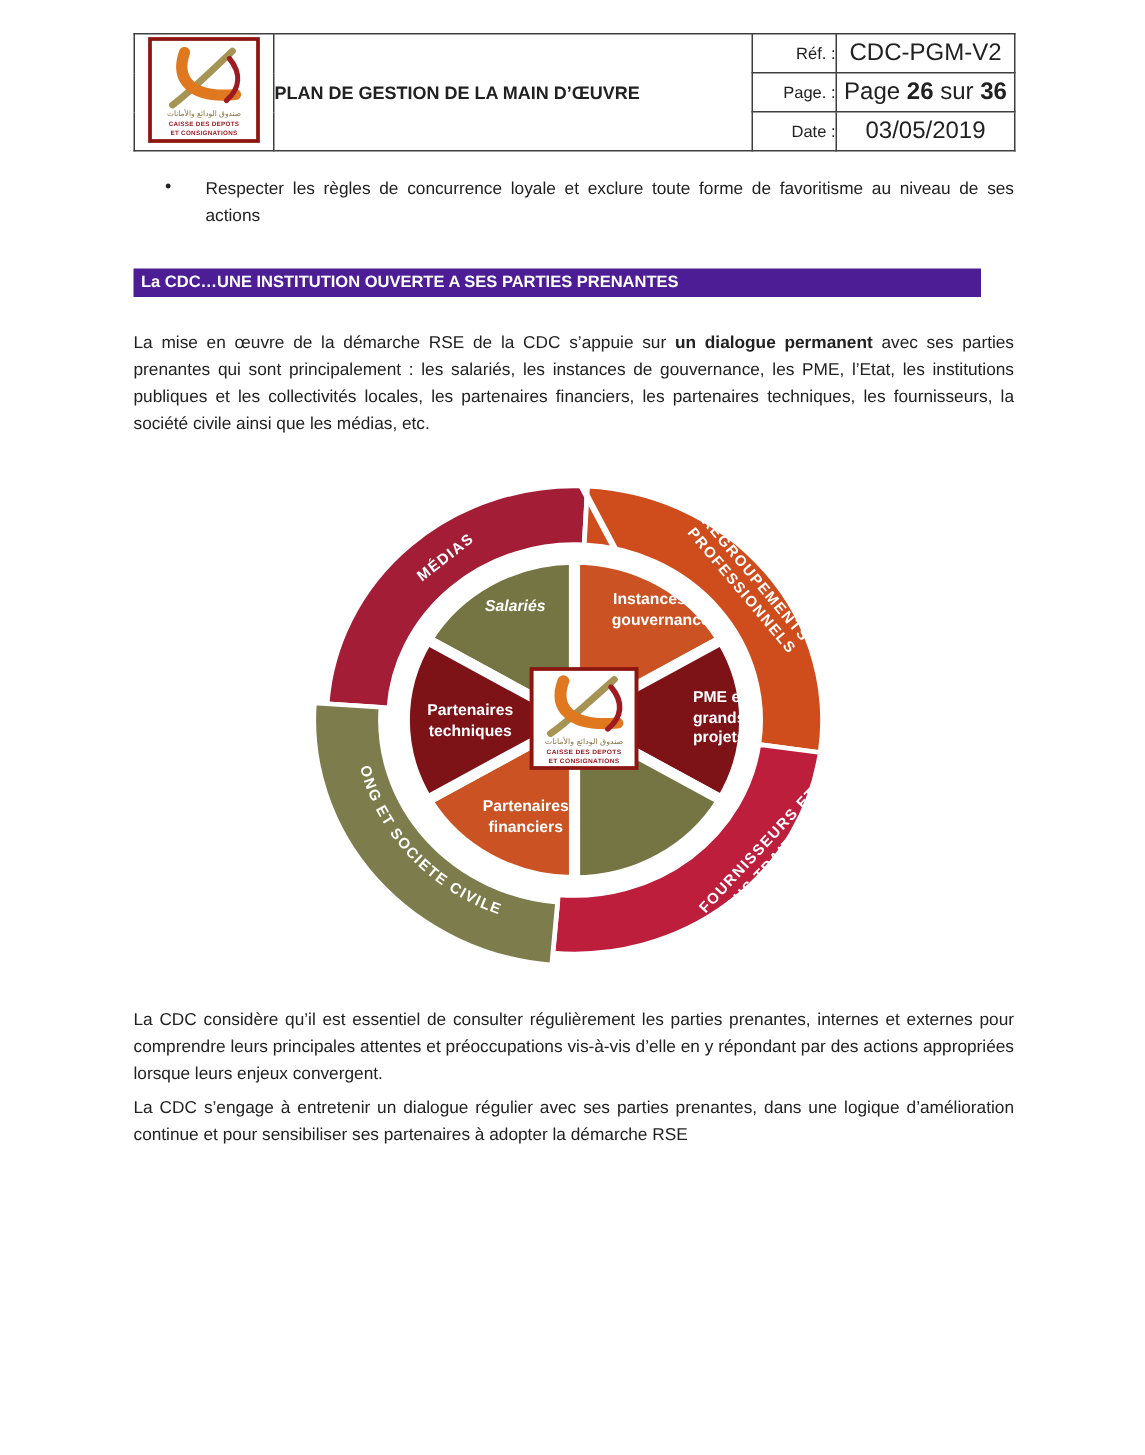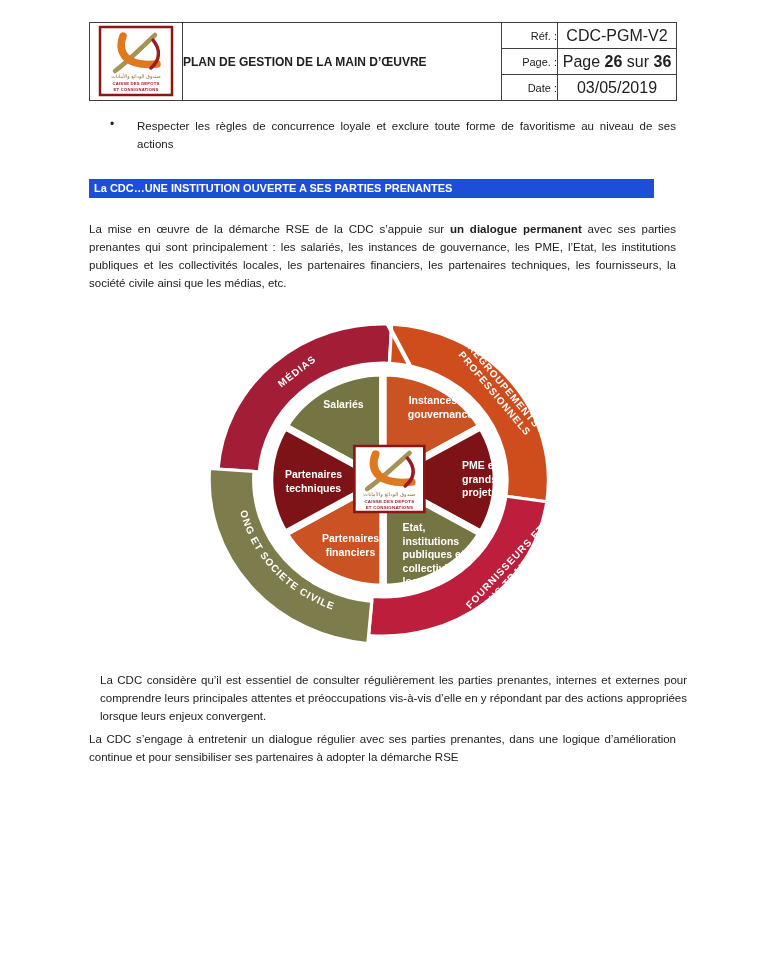--- a/index.html
+++ b/index.html
@@ -22,21 +22,21 @@
   .bullet-dot { width:48px; padding-left:21px; flex:none; font-size:12px; }
   .bullet-text { flex:1; text-align:justify; line-height:18px; }
   
   .section-bar {
     margin-top:26px; width:565px; height:19px; color:#ffffff;
     font-weight:bold; font-size:11px; line-height:19px; padding-left:5px;
   }
   
   .para { margin-top:22px; width:587px; text-align:justify; line-height:18px; }
   .para b { font-weight:bold; }
-  .para.p2 { margin-top:14px;margin-left:11px; }
+  .para.p2 { margin-top:14px; }
   .para.p3 { margin-top:5px; }
   
   .diagram-wrap { width:380px; height:345px; margin:20px auto 0 auto; position:relative; }
   .diagram-wrap svg { position:absolute; left:0; top:0; }
   .sector-label {
     position:absolute; transform:translate(-50%,-50%);
     color:#ffffff; font-weight:bold; font-size:10.5px; line-height:13.5px;
     text-align:center; white-space:pre-line; pointer-events:none;
   }
   .sector-label.left-align { text-align:left; }
@@ -78,21 +78,21 @@
       <td class="meta-value">03/05/2019</td>
     </tr>
   </tbody>
     </table>
 
   <div class="bullet-row">
     <div class="bullet-dot">•</div>
     <div class="bullet-text">Respecter les règles de concurrence loyale et exclure toute forme de favoritisme au niveau de ses actions</div>
   </div>
 
-  <div class="section-bar" style="background-color: #1d4ed8;">La CDC…UNE INSTITUTION OUVERTE A SES PARTIES PRENANTES</div>
+  <div class="section-bar" style="background-color: #4c1d95;">La CDC…UNE INSTITUTION OUVERTE A SES PARTIES PRENANTES</div>
 
   <div class="para p1"><span>La mise en œuvre de la démarche RSE de la CDC s’appuie sur </span><b>un dialogue permanent</b><span> avec ses parties prenantes qui sont principalement : les salariés, les instances de gouvernance, les PME, l’Etat, les institutions publiques et les collectivités locales, les partenaires financiers, les partenaires techniques, les fournisseurs, la société civile ainsi que les médias, etc.</span></div>
 
   <div class="diagram-wrap">
     <svg width="380" height="345" viewBox="0 0 380 345">
       <g transform="translate(190 168) scale(1.06 1)">
 
         <path d="M -155.6 -10.9 A 156 156 0 0 1 8.2 -155.8 L 6.1 -116.8 A 117 117 0 0 0 -116.7 -8.2 Z" stroke="#ffffff" stroke-width="3" fill="#A31D36"></path>
         <path d="M 8.2 -155.8 A 156 156 0 0 1 154.5 21.7 L 115.9 16.3 A 117 117 0 0 0 6.1 -116.8 Z" stroke="#ffffff" stroke-width="3" fill="#CF4D1D"></path>
         <path d="M 154.5 21.7 A 156 156 0 0 1 -13.6 155.4 L -10.2 116.6 A 117 117 0 0 0 115.9 16.3 Z" stroke="#ffffff" stroke-width="3" fill="#BC1E3C"></path>
@@ -126,31 +126,26 @@
         <text class="ring-text" x="0" y="-3" text-anchor="middle">FOURNISSEURS ET</text>
         <text class="ring-text" x="0" y="9" text-anchor="middle">SOUS TRAITANTS</text>
       </g>
 
       <path id="ongArc" d="M 45.4 192 A 146.8 138 0 0 0 182.3 305.8" fill="none"></path>
       <text class="ring-text">
         <textPath href="#ongArc" startOffset="4%">ONG ET SOCIETE CIVILE</textPath>
       </text>
     </svg>
 
-    <div class="sector-label" style="left:151px; top:93px;">Salariés</div>
+    <div class="sector-label" style="left:151px; top:93px;font-style:italic;">Salariés</div>
     <div class="sector-label" style="left:248px; top:95px;">Instances de
 gouvernance</div>
     <div class="sector-label" style="left:287px; top:167px;text-align:right;">PME et
 grands
 projets</div>
-    <div class="sector-label left-align" style="left:241px; top:243px;">Etat,
-institutions
-publiques et
-collectivité
-locales</div>
     <div class="sector-label" style="left:158px; top:233px;">Partenaires
 financiers</div>
     <div class="sector-label" style="left:121px; top:169px;">Partenaires
 techniques</div>
   </div>
 
   <div class="para p2">La CDC considère qu’il est essentiel de consulter régulièrement les parties prenantes, internes et externes pour comprendre leurs principales attentes et préoccupations vis-à-vis d’elle en y répondant par des actions appropriées lorsque leurs enjeux convergent.</div>
   <div class="para p3">La CDC s’engage à entretenir un dialogue régulier avec ses parties prenantes, dans une logique d’amélioration continue et pour sensibiliser ses partenaires à adopter la démarche RSE</div>
 
 </div>

